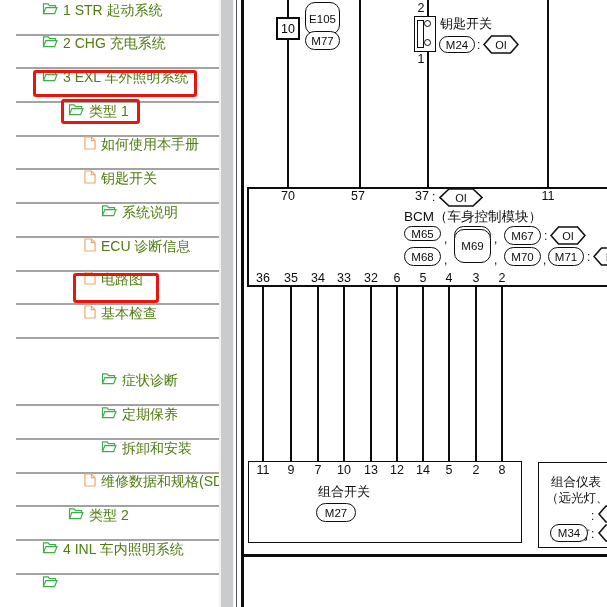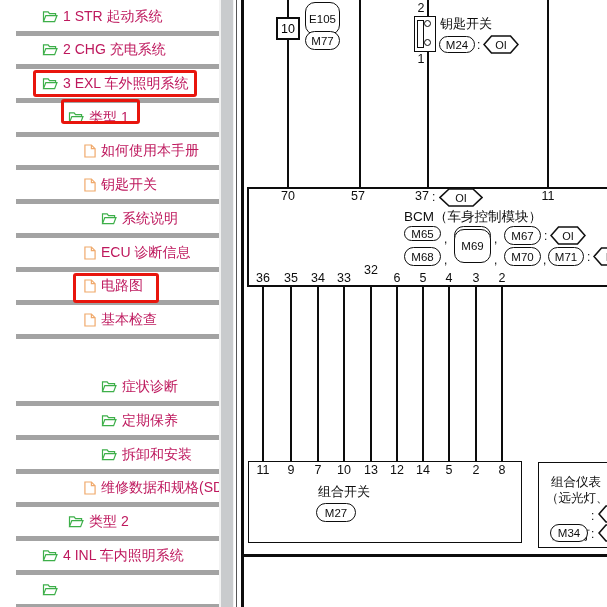--- a/index.html
+++ b/index.html
@@ -1,21 +1,21 @@
 <!DOCTYPE html>
 <html><head>
 <meta charset="utf-8">
 <style>
   html,body{margin:0;padding:0;background:#fff;}
   .stage{position:relative;width:607px;height:607px;background:#fff;overflow:hidden;
          font-family:"Liberation Sans","DejaVu Sans",sans-serif;}
   
   .sidebar{position:absolute;left:0;top:0;width:219px;height:607px;background:#fff;}
-  .row{position:absolute;left:16px;width:203px;height:34px;display:flex;align-items:center;gap:5px;
-       border-bottom:5px solid #a3a3a3;color:#be185d;font-size:14px;cursor:pointer;box-sizing:border-box;}
+  .row{position:absolute;left:16px;width:203px;height:34px;display:flex;gap:5px;
+       border-bottom:2px solid #a3a3a3;color:#4d7c0f;font-size:14px;cursor:pointer;box-sizing:border-box;}
   .row .lbl{white-space:nowrap;overflow:hidden;}
   .d0{padding-left:26px}.d1{padding-left:52px}.d2{padding-left:68px}.d3{padding-left:85px}
   .icn{flex:0 0 auto;display:flex;}
   .annot{position:absolute;border:3px solid #e8150d;border-radius:3px;pointer-events:none;z-index:5;}
   .sb-track{position:absolute;left:219px;top:0;width:15px;height:607px;background:#f2f2f2;}
   .sb-thumb{position:absolute;left:221px;top:0;width:12px;height:607px;background:#c9cbcd;}
   
   .vline{position:absolute;background:#0d0d0d;}
   .wire{position:absolute;width:2px;background:#0d0d0d;}
   .dbox{position:absolute;background:#fff;border:2px solid #0d0d0d;box-sizing:border-box;}
@@ -261,21 +261,21 @@
     <span class="sep" style="left:587px;top:250px">:</span>
     <svg class="hex" style="left:593px;top:247px" width="36" height="19" viewBox="0 0 36 19">
       <polygon points="8.5,1 27.5,1 35,9.5 27.5,18 8.5,18 1,9.5" fill="#fff" stroke="#111" stroke-width="1.6"></polygon>
       <text x="18" y="13.5" text-anchor="middle" font-size="11">IK</text>
     </svg>
 
     <span class="pinlab" style="left:263px;top:271px">36</span>
     <span class="pinlab" style="left:291px;top:271px">35</span>
     <span class="pinlab" style="left:318px;top:271px">34</span>
     <span class="pinlab" style="left:344px;top:271px">33</span>
-    <span class="pinlab" style="left:371px;top:263px">32</span>
+    <span class="pinlab" style="left:371px;top:271px">32</span>
     <span class="pinlab" style="left:397px;top:271px">6</span>
     <span class="pinlab" style="left:423px;top:271px">5</span>
     <span class="pinlab" style="left:449px;top:271px">4</span>
     <span class="pinlab" style="left:476px;top:271px">3</span>
     <span class="pinlab" style="left:502px;top:271px">2</span>
 
     <div class="wire" style="left:262px;top:287px;height:175px"></div>
     <div class="wire" style="left:290px;top:287px;height:175px"></div>
     <div class="wire" style="left:317px;top:287px;height:175px"></div>
     <div class="wire" style="left:343px;top:287px;height:175px"></div>

